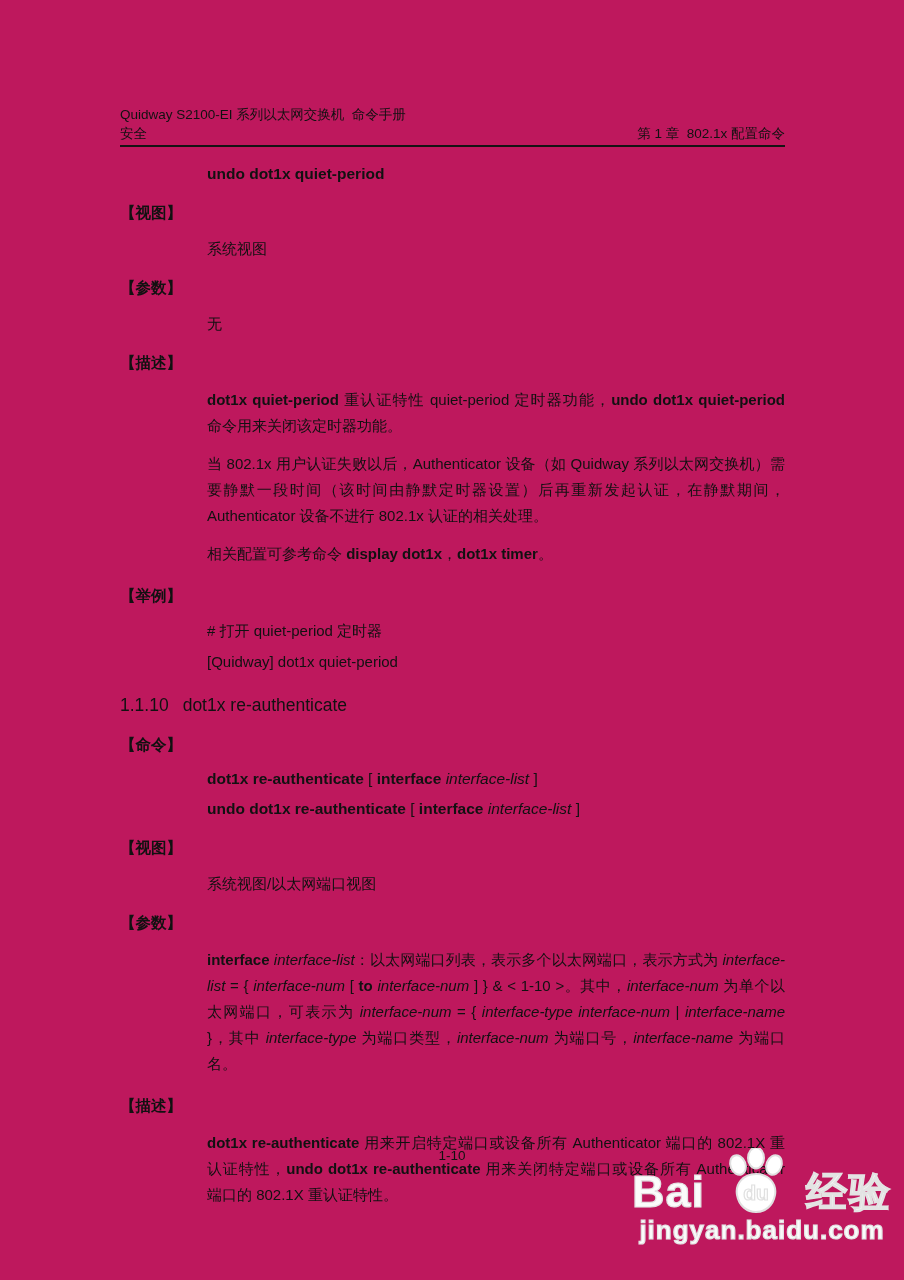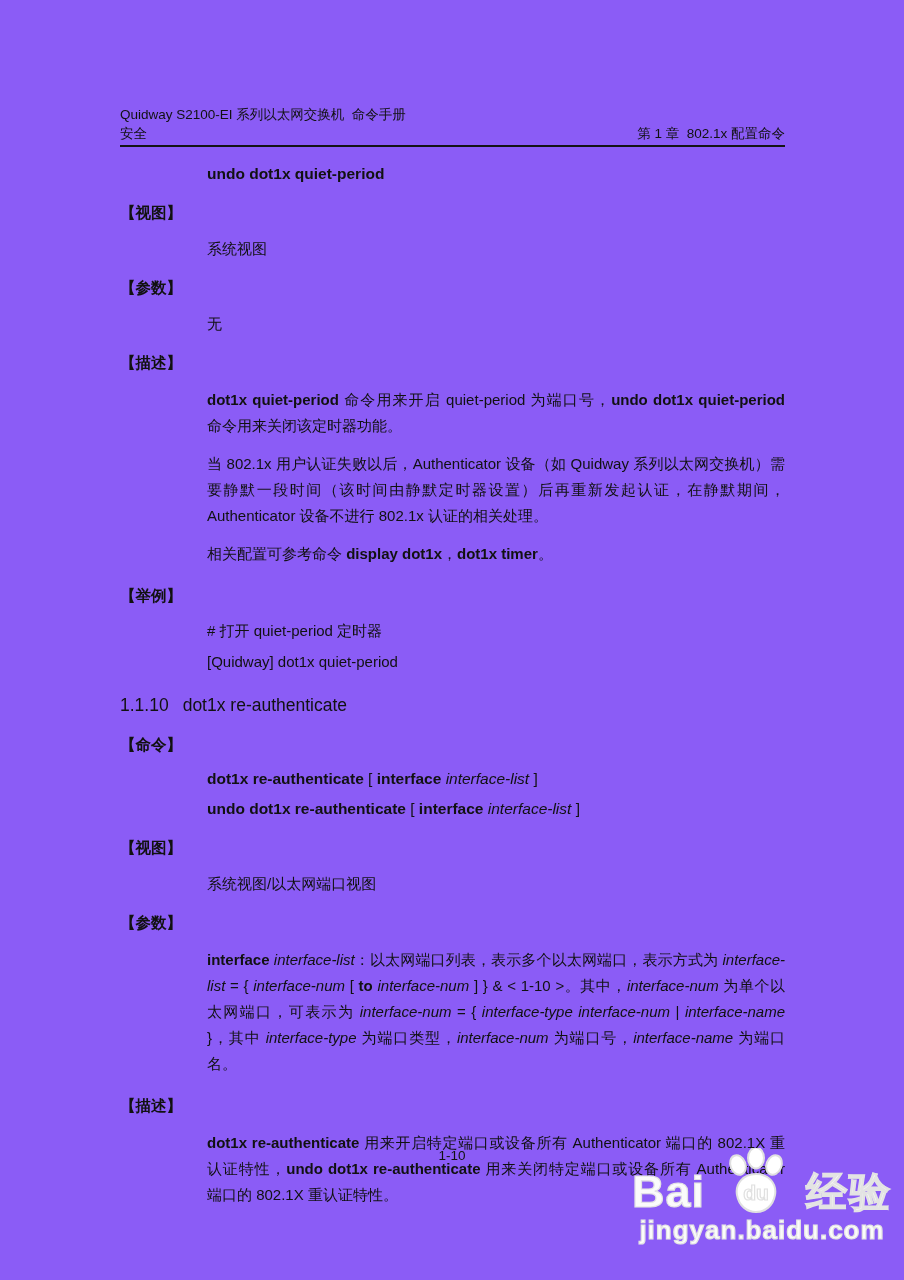--- a/index.html
+++ b/index.html
@@ -3,21 +3,21 @@
 <meta charset="utf-8">
 <style>
   :root { --wm-color: #e3e3e3; }
   * { margin: 0; padding: 0; box-sizing: border-box; }
   html, body { background: #888; }
   body { display: flex; justify-content: center; }
   .page {
     position: relative;
     width: 904px;
     height: 1280px;
-    background: #8b5cf6;
+    background: #be185d;
     font-family: "Liberation Sans", "DejaVu Sans", sans-serif;
     color: #111;
     overflow: hidden;
   }
   
   .header {
     padding: 84px 119px 0 120px;
     display: flex;
     justify-content: space-between;
     align-items: flex-end;
@@ -146,21 +146,21 @@
 
     <p class="cmd indent"><span class="b">undo dot1x quiet-period</span></p>
 
     <h3 class="label">【视图】</h3>
     <p class="body-line indent">系统视图</p>
 
     <h3 class="label">【参数】</h3>
     <p class="body-line indent">无</p>
 
     <h3 class="label">【描述】</h3>
-    <p class="para indent"><span class="b">dot1x quiet-period</span><span> 命令用来开启 quiet-period 为端口号，</span><span class="b">undo dot1x quiet-period</span><span> 命令用来关闭该定时器功能。</span></p>
+    <p class="para indent"><span class="b">dot1x quiet-period</span><span> 重认证特性 quiet-period 定时器功能，</span><span class="b">undo dot1x quiet-period</span><span> 命令用来关闭该定时器功能。</span></p>
     <p class="para indent"><span>当 802.1x 用户认证失败以后，Authenticator 设备（如 Quidway 系列以太网交换机）需要静默一段时间（该时间由静默定时器设置）后再重新发起认证，在静默期间，Authenticator 设备不进行 802.1x 认证的相关处理。</span></p>
     <p class="para indent"><span>相关配置可参考命令 </span><span class="b">display dot1x</span><span>，</span><span class="b">dot1x timer</span><span>。</span></p>
 
     <h3 class="label">【举例】</h3>
     <p class="example indent"># 打开 quiet-period 定时器</p>
     <p class="example indent">[Quidway] dot1x quiet-period</p>
 
     <h2 class="heading">
       <span class="h-num">1.1.10</span><span>dot1x re-authenticate</span>
     </h2>

